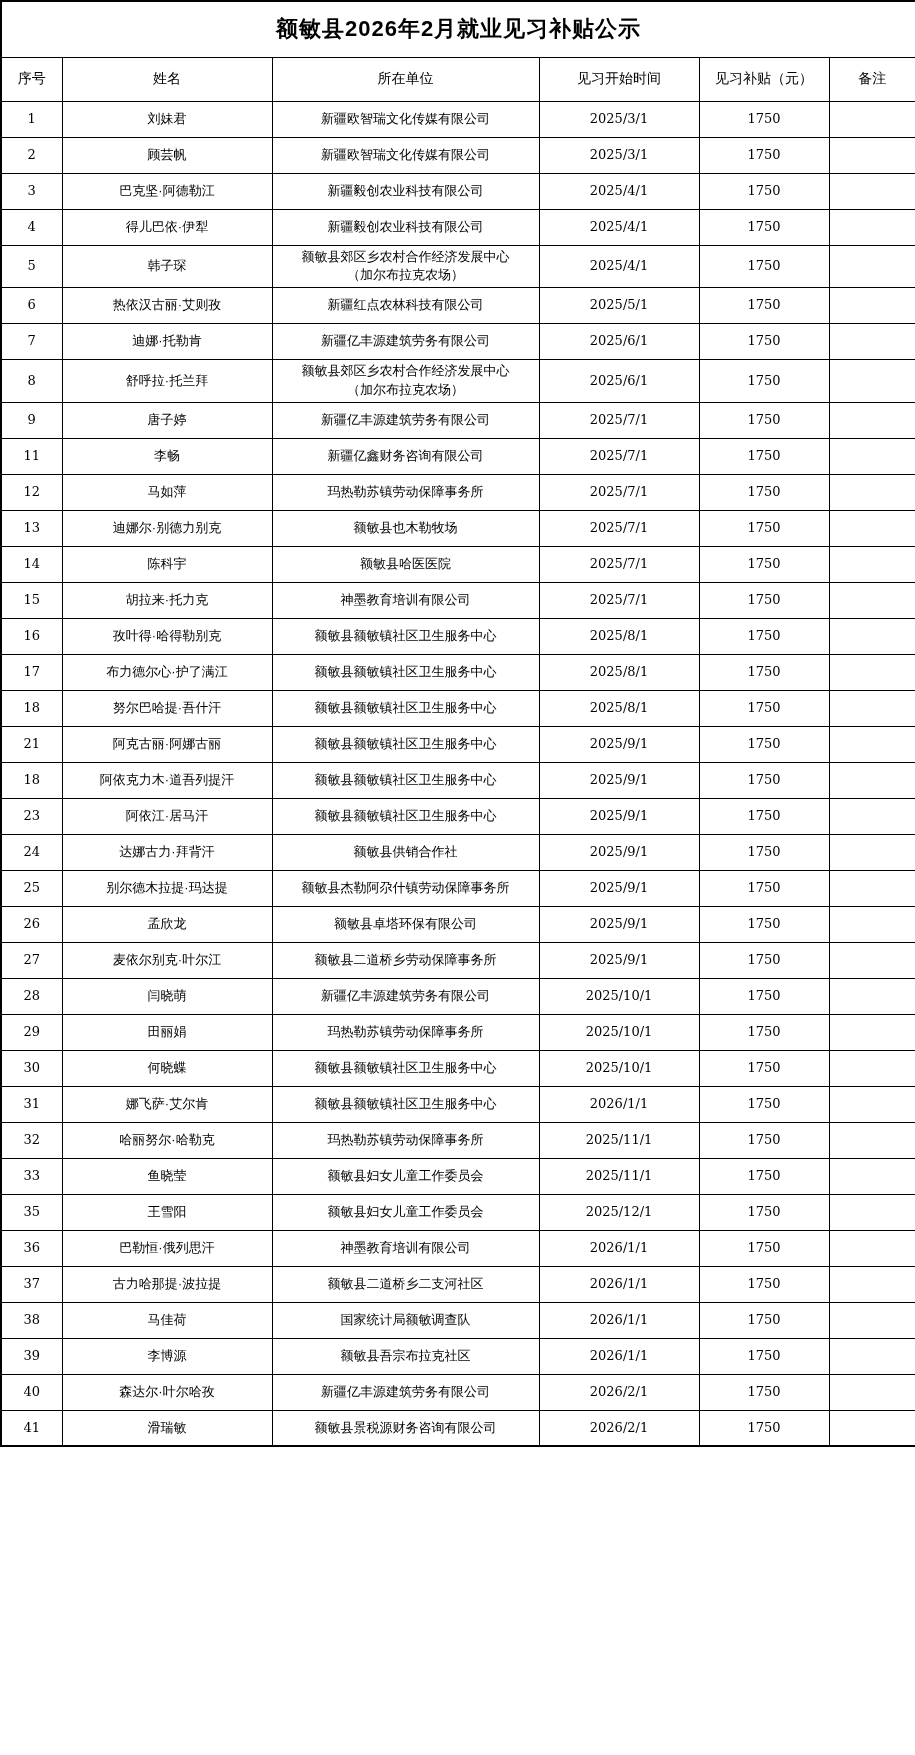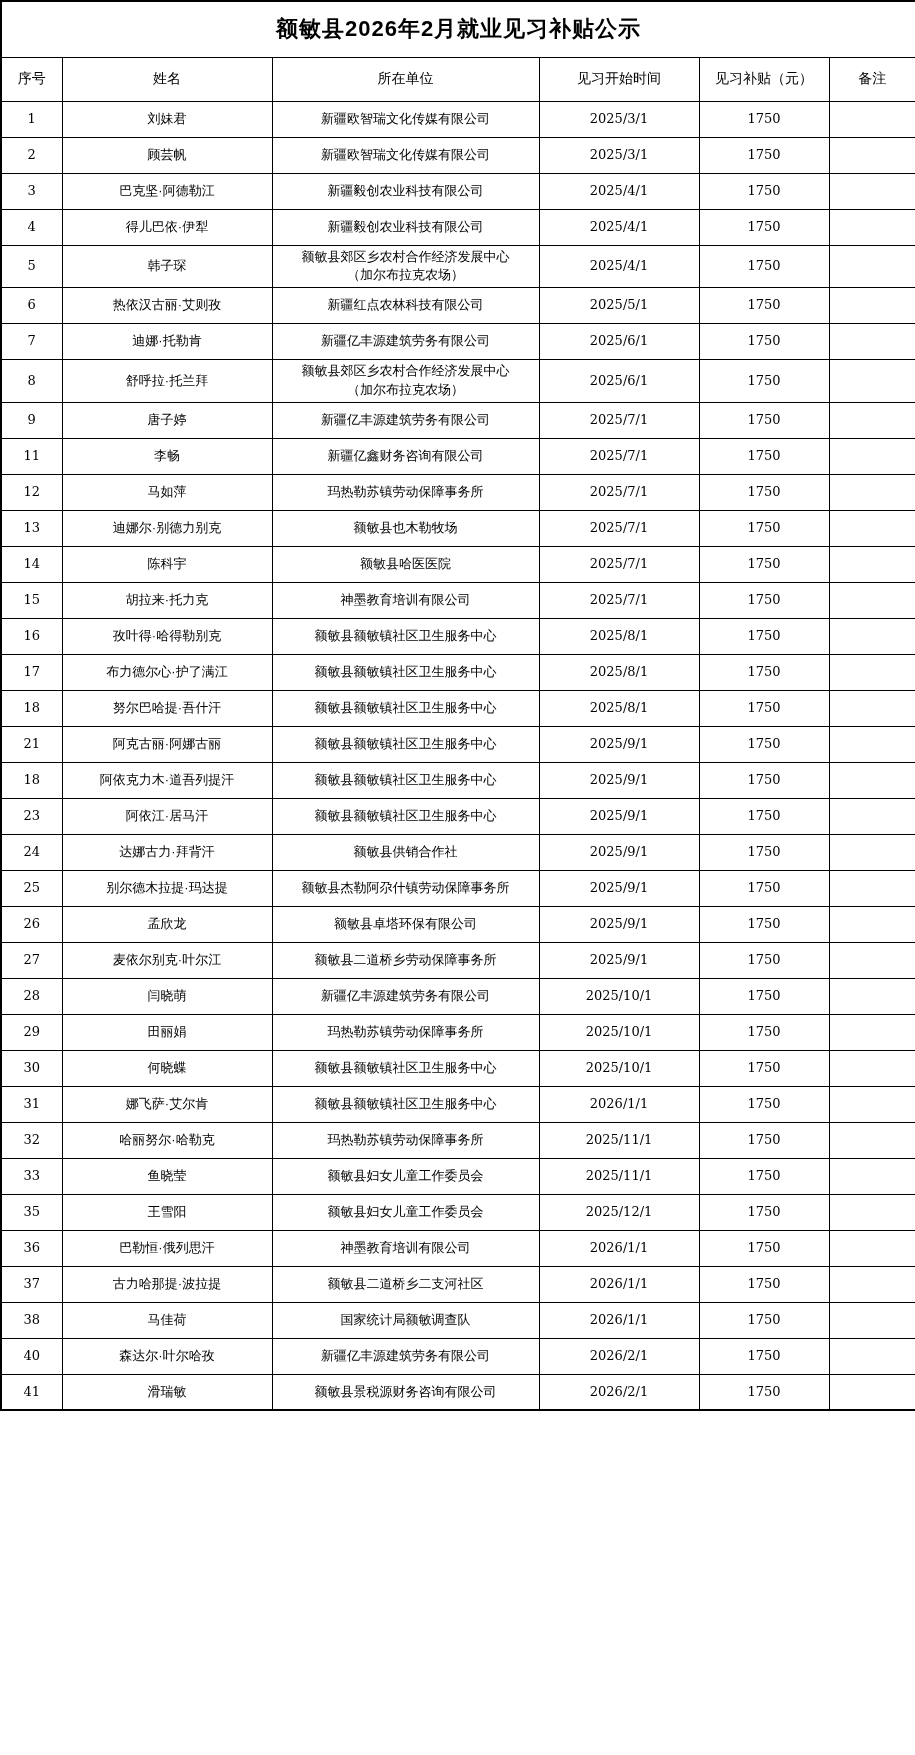--- a/index.html
+++ b/index.html
@@ -352,20 +352,28 @@
         </tr>
         <tr>
           <td class="cell-no">38</td>
           <td class="cell-name">马佳荷</td>
           <td class="cell-unit">国家统计局额敏调查队</td>
           <td class="cell-date">2026/1/1</td>
           <td class="cell-subsidy">1750</td>
           <td class="cell-remark"></td>
         </tr>
         <tr>
+          <td class="cell-no">39</td>
+          <td class="cell-name">李博源</td>
+          <td class="cell-unit">额敏县吾宗布拉克社区</td>
+          <td class="cell-date">2026/1/1</td>
+          <td class="cell-subsidy">1750</td>
+          <td class="cell-remark"></td>
+        </tr>
+        <tr>
           <td class="cell-no">40</td>
           <td class="cell-name">森达尔·叶尔哈孜</td>
           <td class="cell-unit">新疆亿丰源建筑劳务有限公司</td>
           <td class="cell-date">2026/2/1</td>
           <td class="cell-subsidy">1750</td>
           <td class="cell-remark"></td>
         </tr>
         <tr>
           <td class="cell-no">41</td>
           <td class="cell-name">滑瑞敏</td>

